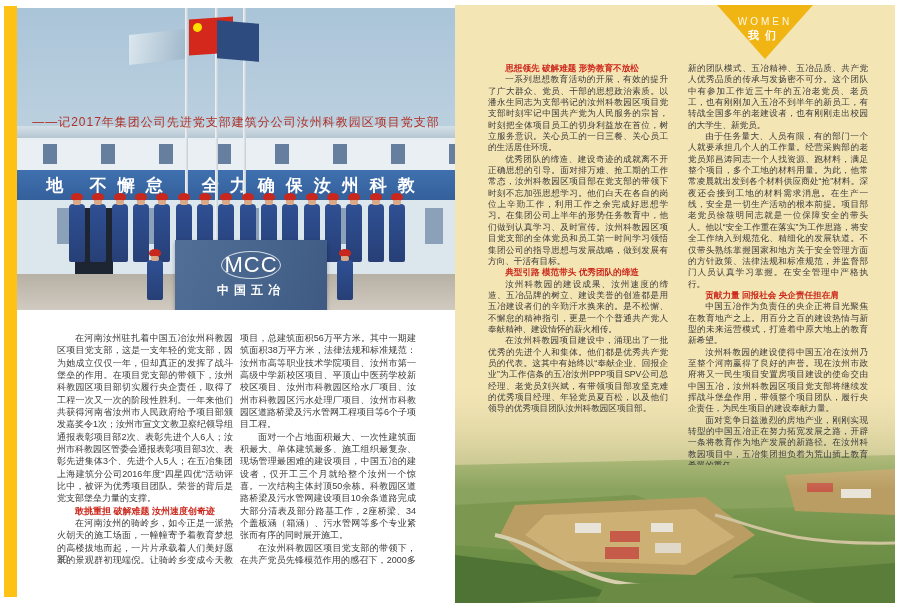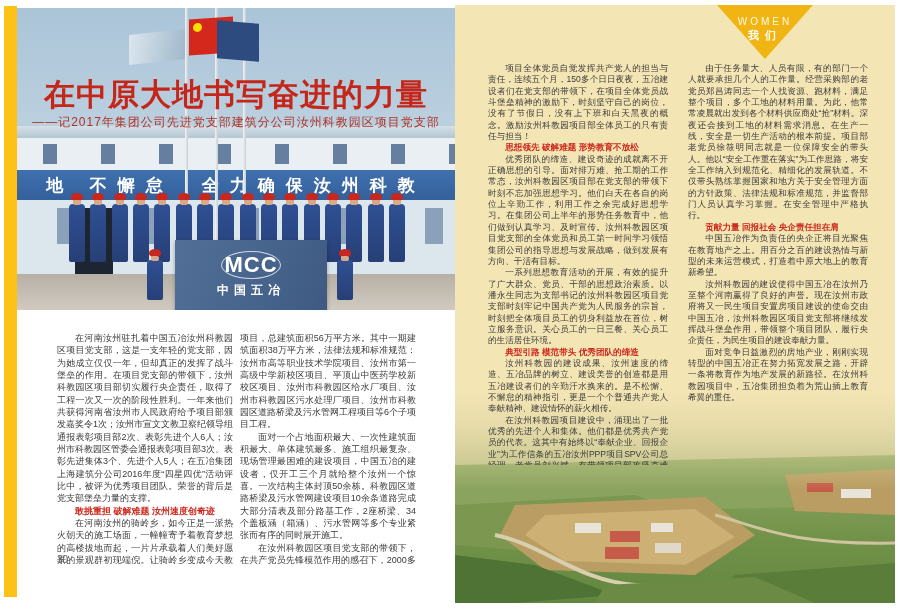--- a/index.html
+++ b/index.html
@@ -25,21 +25,21 @@
   .headline{position:absolute;left:0;top:66px;width:100%;text-align:center;color:#c4271a;font-family:"DejaVu Serif","Liberation Serif",serif;font-weight:900;font-size:31px;letter-spacing:1px;white-space:nowrap;}
   .subheadline{position:absolute;left:0;top:106px;width:100%;text-align:center;color:#b03127;font-size:12px;letter-spacing:1px;}
   .crowd{position:absolute;left:52px;top:196px;width:336px;display:flex;justify-content:space-between;}
   .worker{position:relative;width:16px;height:58px;background:linear-gradient(#2f5094,#273f76);border-radius:4px 4px 2px 2px;}
   .worker::before{content:"";position:absolute;top:-11px;left:2px;width:12px;height:8px;background:#c8271d;border-radius:50% 50% 42% 42%;}
   .worker::after{content:"";position:absolute;top:-4px;left:4px;width:8px;height:5px;background:#d9a987;border-radius:2px;}
   .kneeler{position:absolute;width:16px;height:40px;background:linear-gradient(#2f5094,#273f76);border-radius:4px 4px 2px 2px;}
   .kneeler::before{content:"";position:absolute;top:-11px;left:2px;width:12px;height:8px;background:#c8271d;border-radius:50% 50% 42% 42%;}
   .kneeler::after{content:"";position:absolute;top:-4px;left:4px;width:8px;height:5px;background:#d9a987;border-radius:2px;}
   .mccflag{position:absolute;left:158px;top:232px;width:152px;height:72px;background:linear-gradient(110deg,#527097 0%,#46638b 60%,#3e5a82 100%);box-shadow:0 2px 4px rgba(0,0,0,.3);display:flex;flex-direction:column;align-items:center;justify-content:center;}
-  .mcc-logo{position:relative;color:#fff;font-weight:700;font-size:22px;letter-spacing:1px;line-height:1;border-radius:8px;}
+  .mcc-logo{position:relative;color:#fff;font-weight:400;font-size:22px;letter-spacing:1px;line-height:1;border-radius:8px;}
   .mcc-logo::before{content:"";position:absolute;left:50%;top:50%;transform:translate(-50%,-50%);width:58px;height:26px;border:1.5px solid rgba(255,255,255,.75);border-radius:50%;}
   .mcc-cn{margin-top:6px;color:#fff;font-size:12px;letter-spacing:5px;font-weight:bold;}
 
   .ltext{position:absolute;top:332px;height:232px;font-size:9px;line-height:1.37;color:#3a3a3a;text-align:justify;overflow:hidden;}
   .col-a{left:57px;width:176px;}
   .col-b{left:240px;width:176px;}
   .ltext p{margin:0;text-indent:2em;}
   .subhead-red{color:#cc2a1e;font-weight:bold;text-indent:2em;margin:1px 0;}
   .pageno{position:absolute;left:57px;top:554px;font-size:10px;color:#666;}
 
@@ -80,21 +80,20 @@
 
     <div class="pole" style="left:168px"></div>
     <div class="pole" style="left:198px"></div>
     <div class="pole" style="left:226px"></div>
     <div class="flag-light"></div>
     <div class="flag-red">
         <i></i>
       </div>
     <div class="flag-blue"></div>
 
-    <div class="headline">在中原大地书写奋进的力量</div>
     <div class="subheadline">——记2017年集团公司先进党支部建筑分公司汝州科教园区项目党支部</div>
 
     <div class="crowd">
       <span class="worker"></span>
       <span class="worker"></span>
       <span class="worker"></span>
       <span class="worker"></span>
       <span class="worker"></span>
       <span class="worker"></span>
       <span class="worker"></span>
@@ -156,31 +155,31 @@
         <rect x="386" y="104" width="30" height="9" fill="#e8e4da"></rect>
         <path d="M40,150 C90,160 120,195 180,200 C250,206 300,190 440,196" stroke="#d8cfae" stroke-width="4" fill="none"></path>
         <path d="M260,130 C300,140 330,160 440,158" stroke="#cfc49e" stroke-width="3" fill="none"></path>
         <polygon points="0,170 80,180 160,210 60,218 0,218" fill="#4f7334"></polygon>
         <polygon points="280,190 440,178 440,218 250,218" fill="#5a7d3a"></polygon>
         <polygon points="150,200 300,192 360,218 140,218" fill="#6b8b45"></polygon>
       </svg>
     </div>
 
     <div class="rtext col-c">
-      <p>项目全体党员自觉发挥共产党人的担当与责任，连续五个月，150多个日日夜夜，五冶建设者们在党支部的带领下，在项目全体党员战斗堡垒精神的激励下，时刻坚守自己的岗位，没有了节假日，没有上下班和白天黑夜的概念。激励汝州科教园项目部全体员工的只有责任与担当！</p>
       <p class="subhead-red">思想领先 破解难题 形势教育不放松</p>
+      <p>一系列思想教育活动的开展，有效的提升了广大群众、党员、干部的思想政治素质。以潘永生同志为支部书记的汝州科教园区项目党支部时刻牢记中国共产党为人民服务的宗旨，时刻把全体项目员工的切身利益放在首位，树立服务意识。关心员工的一日三餐、关心员工的生活居住环境。</p>
       <p>优秀团队的缔造、建设奇迹的成就离不开正确思想的引导。面对排万难、抢工期的工作常态，汝州科教园区项目部在党支部的带领下时刻不忘加强思想学习。他们白天在各自的岗位上辛勤工作，利用工作之余完成好思想学习。在集团公司上半年的形势任务教育中，他们做到认真学习、及时宣传。汝州科教园区项目党支部的全体党员和员工第一时间学习领悟集团公司的指导思想与发展战略，做到发展有方向、干活有目标。</p>
-      <p>一系列思想教育活动的开展，有效的提升了广大群众、党员、干部的思想政治素质。以潘永生同志为支部书记的汝州科教园区项目党支部时刻牢记中国共产党为人民服务的宗旨，时刻把全体项目员工的切身利益放在首位，树立服务意识。关心员工的一日三餐、关心员工的生活居住环境。</p>
       <p class="subhead-red">典型引路 模范带头 优秀团队的缔造</p>
       <p>汝州科教园的建设成果、汝州速度的缔造、五冶品牌的树立、建设美誉的创造都是用五冶建设者们的辛勤汗水换来的。是不松懈、不懈怠的精神指引，更是一个个普通共产党人奉献精神、建设情怀的薪火相传。</p>
       <p>在汝州科教园项目建设中，涌现出了一批优秀的先进个人和集体。他们都是优秀共产党员的代表。这其中有始终以“奉献企业、回报企业”为工作信条的五冶汝州PPP项目SPV公司总经理、老党员刘兴斌，有带领项目部攻坚克难的优秀项目经理、年轻党员夏百松，以及他们领导的优秀项目团队汝州科教园区项目部。</p>
 
     </div>
 
     <div class="rtext col-d">
+      <p style="text-indent:0">新的团队模式、五冶精神、五冶品质、共产党人优秀品质的传承与发扬密不可分。这个团队中有参加工作近三十年的五冶老党员、老员工，也有刚刚加入五冶不到半年的新员工，有转战全国多年的老建设者，也有刚刚走出校园的大学生、新党员。</p>
       <p>由于任务量大、人员有限，有的部门一个人就要承担几个人的工作量。经营采购部的老党员郑昌涛同志一个人找资源、跑材料，满足整个项目，多个工地的材料用量。为此，他常常凌晨就出发到各个材料供应商处“抢”材料。深夜还会接到工地的材料需求消息。在生产一线，安全是一切生产活动的根本前提。项目部老党员徐筱明同志就是一位保障安全的带头人。他以“安全工作重在落实”为工作思路，将安全工作纳入到规范化、精细化的发展轨道。不仅带头熟练掌握国家和地方关于安全管理方面的方针政策、法律法规和标准规范，并监督部门人员认真学习掌握。在安全管理中严格执行。</p>
       <p class="subhead-red">贡献力量 回报社会 央企责任担在肩</p>
       <p>中国五冶作为负责任的央企正将目光聚焦在教育地产之上。用百分之百的建设热情与新型的未来运营模式，打造着中原大地上的教育新希望。</p>
       <p>汝州科教园的建设使得中国五冶在汝州乃至整个河南赢得了良好的声誉。现在汝州市政府将又一民生项目安置房项目建设的使命交由中国五冶，汝州科教园区项目党支部将继续发挥战斗堡垒作用，带领整个项目团队，履行央企责任，为民生项目的建设奉献力量。</p>
       <p>面对竞争日益激烈的房地产业，刚刚实现转型的中国五冶正在努力拓宽发展之路，开辟一条将教育作为地产发展的新路径。在汝州科教园项目中，五冶集团担负着为荒山插上教育希翼的重任。</p>
 
     </div>
 
   </div>
 </div>

